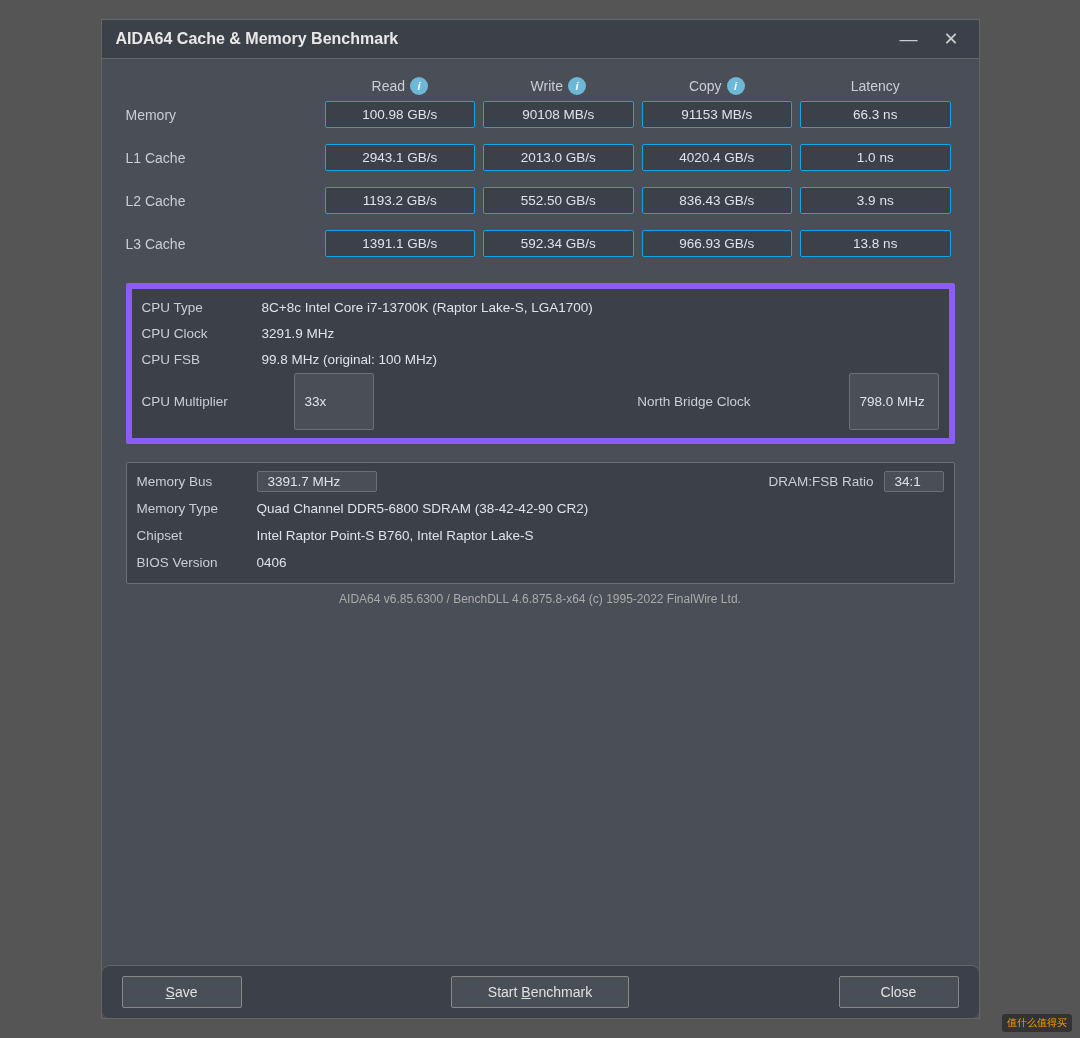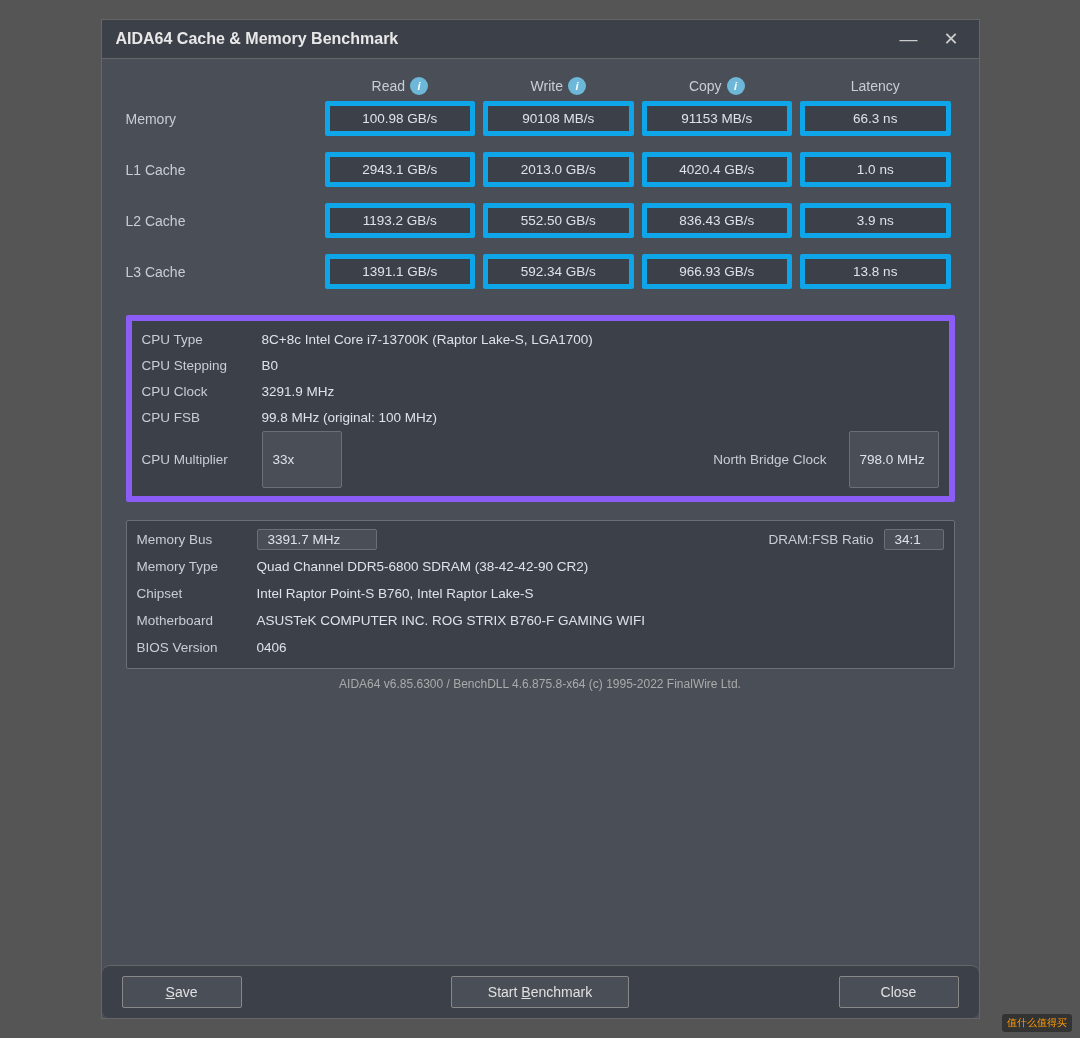--- a/index.html
+++ b/index.html
@@ -92,21 +92,21 @@
     .row-label {
       font-size: 14px;
       color: #c8cdd6;
       padding-right: 10px;
     }
     .data-cell {
       padding: 2px 4px;
     }
     .value-box {
       background: #3c4049;
-      border: 5px solid #0ea5e9;
+      border: 1px solid #0ea5e9;
       border-radius: 2px;
       padding: 5px 10px;
       font-size: 13.5px;
       color: #dde2eb;
       text-align: center;
       white-space: nowrap;
     }
     
     .spacer { height: 12px; }
     
@@ -321,40 +321,36 @@
 
     <div class="spacer"></div>
 
     <div class="info-section">
 
       <div class="info-row">
         <span class="info-label">CPU Type</span>
         <span class="info-value">8C+8c Intel Core i7-13700K  (Raptor Lake-S, LGA1700)</span>
       </div>
 
-      <div class="info-row">
-        <span class="info-label">CPU Stepping</span>
-        <span class="info-value">B0</span>
-      </div>
 
       <div class="info-row">
         <span class="info-label">CPU Clock</span>
         <span class="info-value">3291.9 MHz</span>
       </div>
 
       <div class="info-row">
         <span class="info-label">CPU FSB</span>
         <span class="info-value">99.8 MHz  (original: 100 MHz)</span>
       </div>
 
-      <div class="info-row" style="display:flex;align-items:center;">
+      <div class="info-row" style="display:flex;align-items:center;gap:32px;">
         <span class="info-label">CPU Multiplier</span>
         <span class="inline-value-box" style="min-width:80px;">33x</span>
         <span class="north-bridge-label">North Bridge Clock</span>
-        <span class="inline-value-box" style="min-width:90px;">798.0 MHz</span>
+        <span class="inline-value-box" style="min-width:90px;margin-left:44px;">798.0 MHz</span>
       </div>
     </div>
 
     <div class="spacer"></div>
 
     <div class="mem-section">
 
       <div class="mem-row" style="display:flex;align-items:center;">
         <span class="mem-label">Memory Bus</span>
         <span class="mem-value-box" style="min-width:120px;">3391.7 MHz</span>
@@ -366,24 +362,20 @@
       <div class="mem-row">
         <span class="mem-label">Memory Type</span>
         <span class="mem-value">Quad Channel DDR5-6800 SDRAM  (38-42-42-90 CR2)</span>
       </div>
 
       <div class="mem-row">
         <span class="mem-label">Chipset</span>
         <span class="mem-value">Intel Raptor Point-S B760, Intel Raptor Lake-S</span>
       </div>
 
-      <div class="mem-row">
-        <span class="mem-label">Motherboard</span>
-        <span class="mem-value">ASUSTeK COMPUTER INC. ROG STRIX B760-F GAMING WIFI</span>
-      </div>
 
       <div class="mem-row">
         <span class="mem-label">BIOS Version</span>
         <span class="mem-value">0406</span>
       </div>
     </div>
 
     <div class="footer-text">AIDA64 v6.85.6300 / BenchDLL 4.6.875.8-x64  (c) 1995-2022 FinalWire Ltd.</div>
 
   </div>

